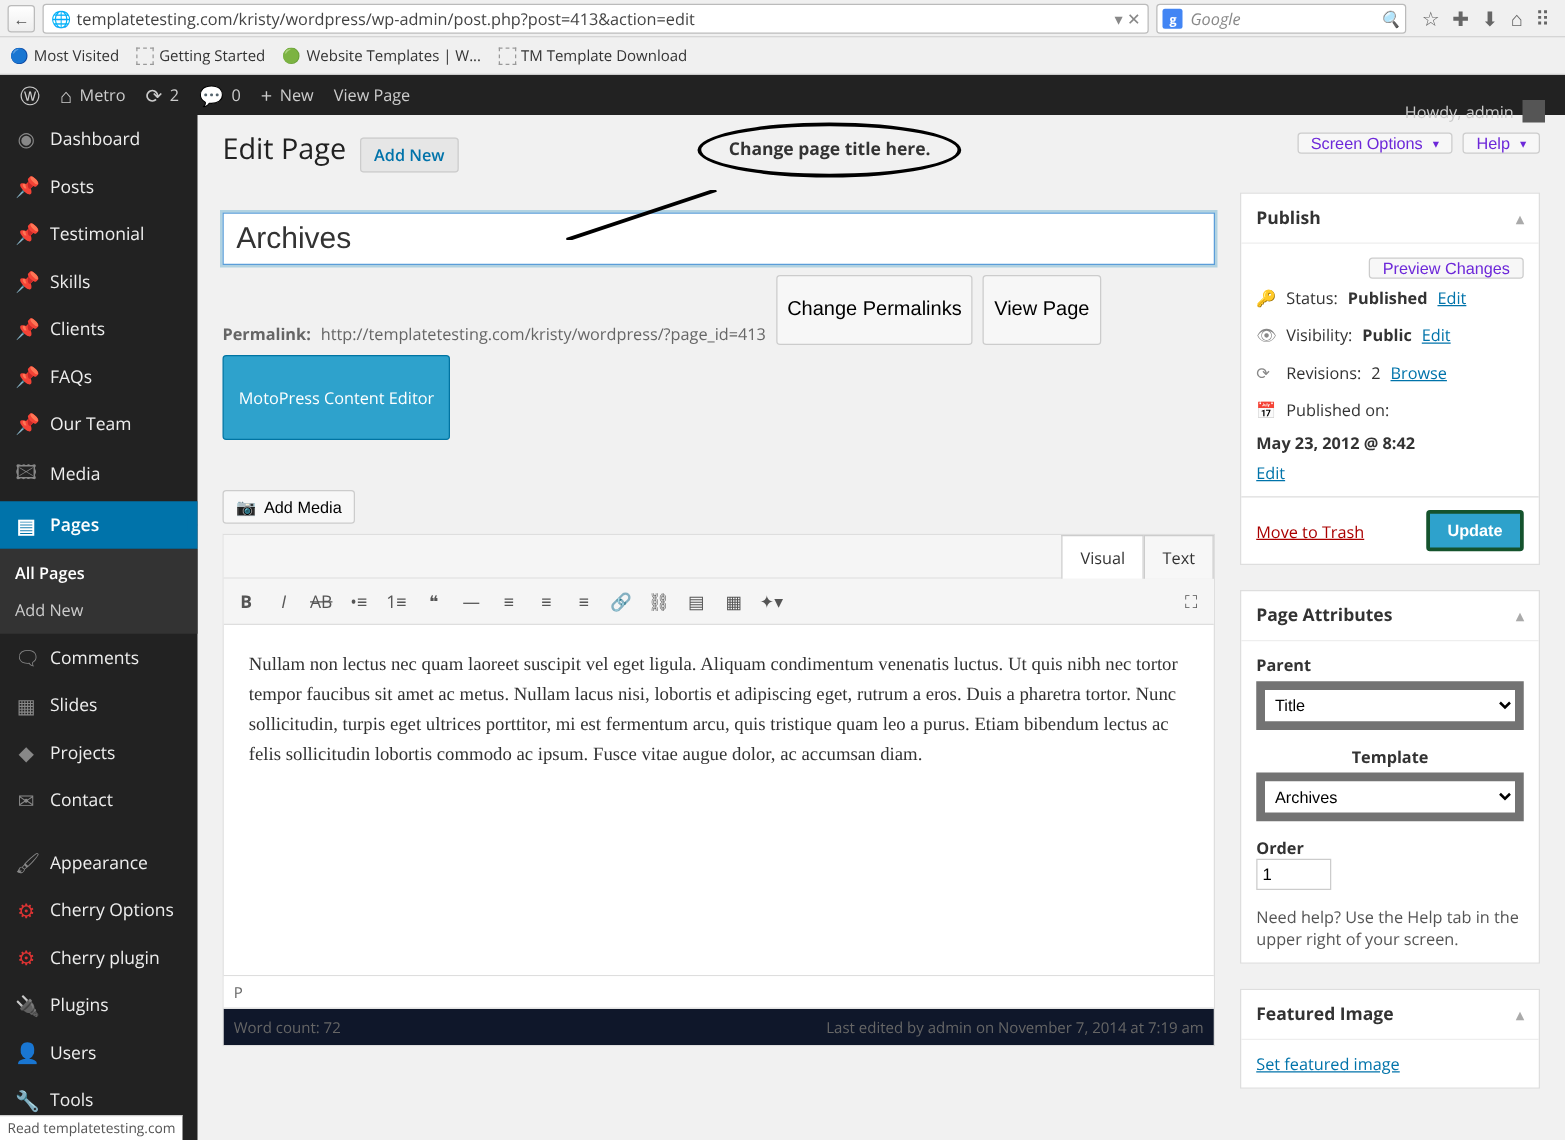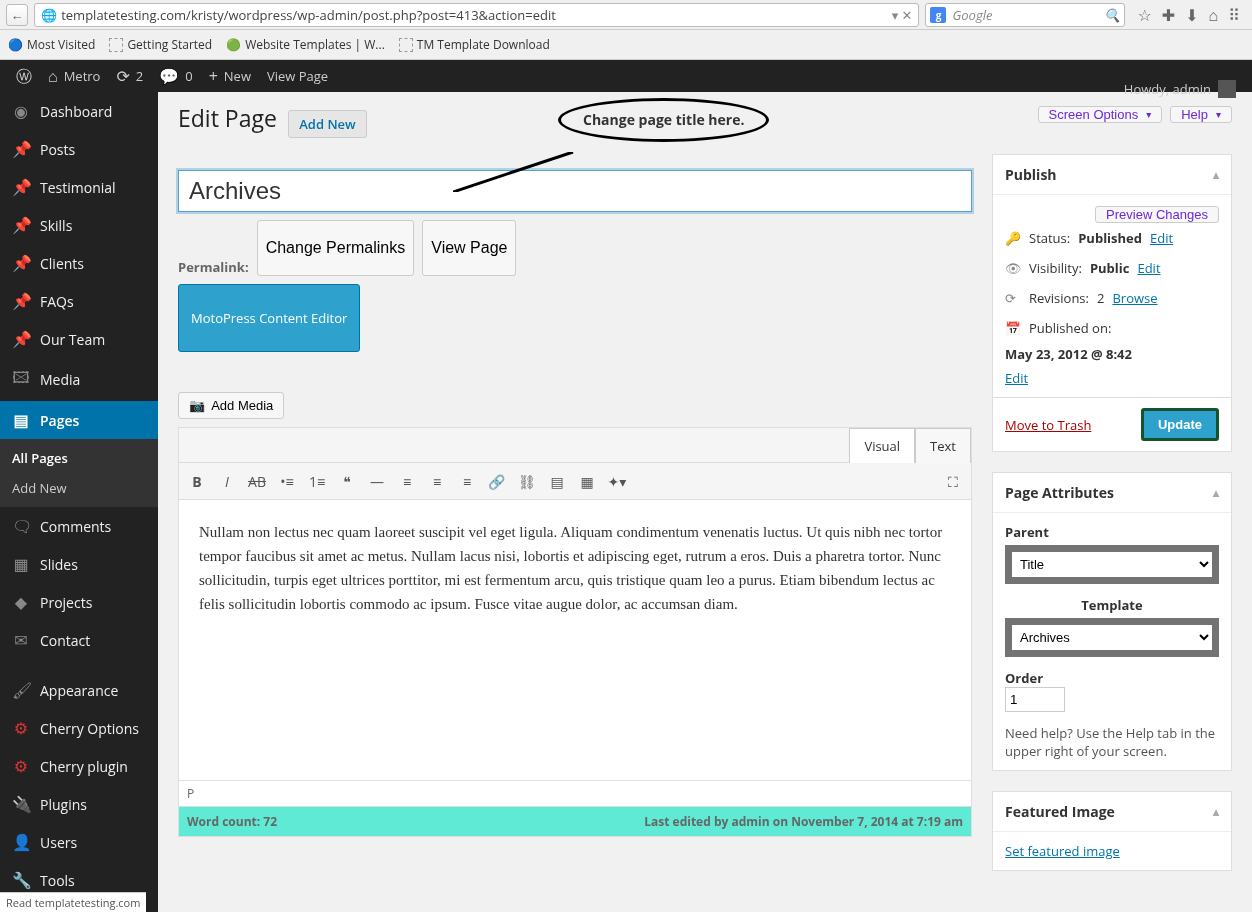--- a/index.html
+++ b/index.html
@@ -63,21 +63,21 @@
 .editor-wrap { border:1px solid #dedede; margin-top:8px; background:#fff; }
 .editor-tabs { display:flex; justify-content:flex-end; background:#f5f5f5; border-bottom:1px solid #dedede;}
 .editor-tabs .tab { padding:8px 14px; border:1px solid #ccc; border-bottom:none; margin-bottom:-1px; background:#f7f7f7; font-size:13px; cursor:pointer;}
 .editor-tabs .tab.active { background:#fff; }
 .toolbar { display:flex; align-items:center; gap:6px; padding:6px; border-bottom:1px solid #dedede; background:#f5f5f5;}
 .toolbar .tbbtn { width:24px; height:24px; display:flex; align-items:center; justify-content:center; color:#555; font-size:14px; border-radius:3px;}
 .toolbar .tbbtn.fs { margin-left:auto;}
 .editor-body { padding:20px; min-height:280px; font-family: Georgia, serif; font-size:15px; line-height:1.6; color:#333;}
 .status-bar { display:flex; border-top:1px solid #dedede; font-size:12px; color:#666;}
 .status-bar .p { padding:4px 8px; border-bottom:1px solid #dedede; width:100%; background:#fff;}
-.status-bar2 { display:flex; justify-content:space-between; padding:6px 8px; font-size:12px; color:#666; background:#5eead4;font-weight:bold;}
+.status-bar2 { display:flex; justify-content:space-between; padding:6px 8px; font-size:12px; color:#666; background:#0f172a;}
 
 
 .postbox { background:#fff; border:1px solid #dedede; margin-bottom:20px;}
 .postbox h3 { font-size:14px; font-weight:bold; padding:10px 12px; border-bottom:1px solid #eee; display:flex; justify-content:space-between; align-items:center;}
 .postbox h3 .toggle { color:#aaa; font-size:12px;}
 .postbox .inside { padding:10px 12px; font-size:13px;}
 .postbox .row { display:flex; align-items:center; gap:8px; padding:6px 0;}
 .postbox .row .ico { color:#888; width:16px;}
 .postbox .link { color:#0073aa; text-decoration:underline; cursor:pointer;}
 .postbox .foot { border-top:1px solid #ddd; padding:10px 12px; display:flex; justify-content:space-between; align-items:center;}
@@ -264,20 +264,21 @@
       <svg class="annotation-line">
           <line x1="0" y1="40" x2="120" y2="0" stroke="#000" stroke-width="3"></line>
         </svg>
     </div>
 
     <div class="two-col">
       <div class="main-col">
         <input class="title-input" value="Archives" style="">
         <div class="permalink-row">
           <strong>Permalink:</strong>
+          <span class="url">http://templatetesting.com/kristy/wordpress/?page_id=413</span>
           <button>Change Permalinks</button>
           <button>View Page</button>
         </div>
         <a class="motopress-btn">MotoPress Content Editor</a>
 
         <div style="margin-top:40px;">
           <button class="add-media-btn">
               <span>📷</span>
               <span>Add Media</span>
             </button>

